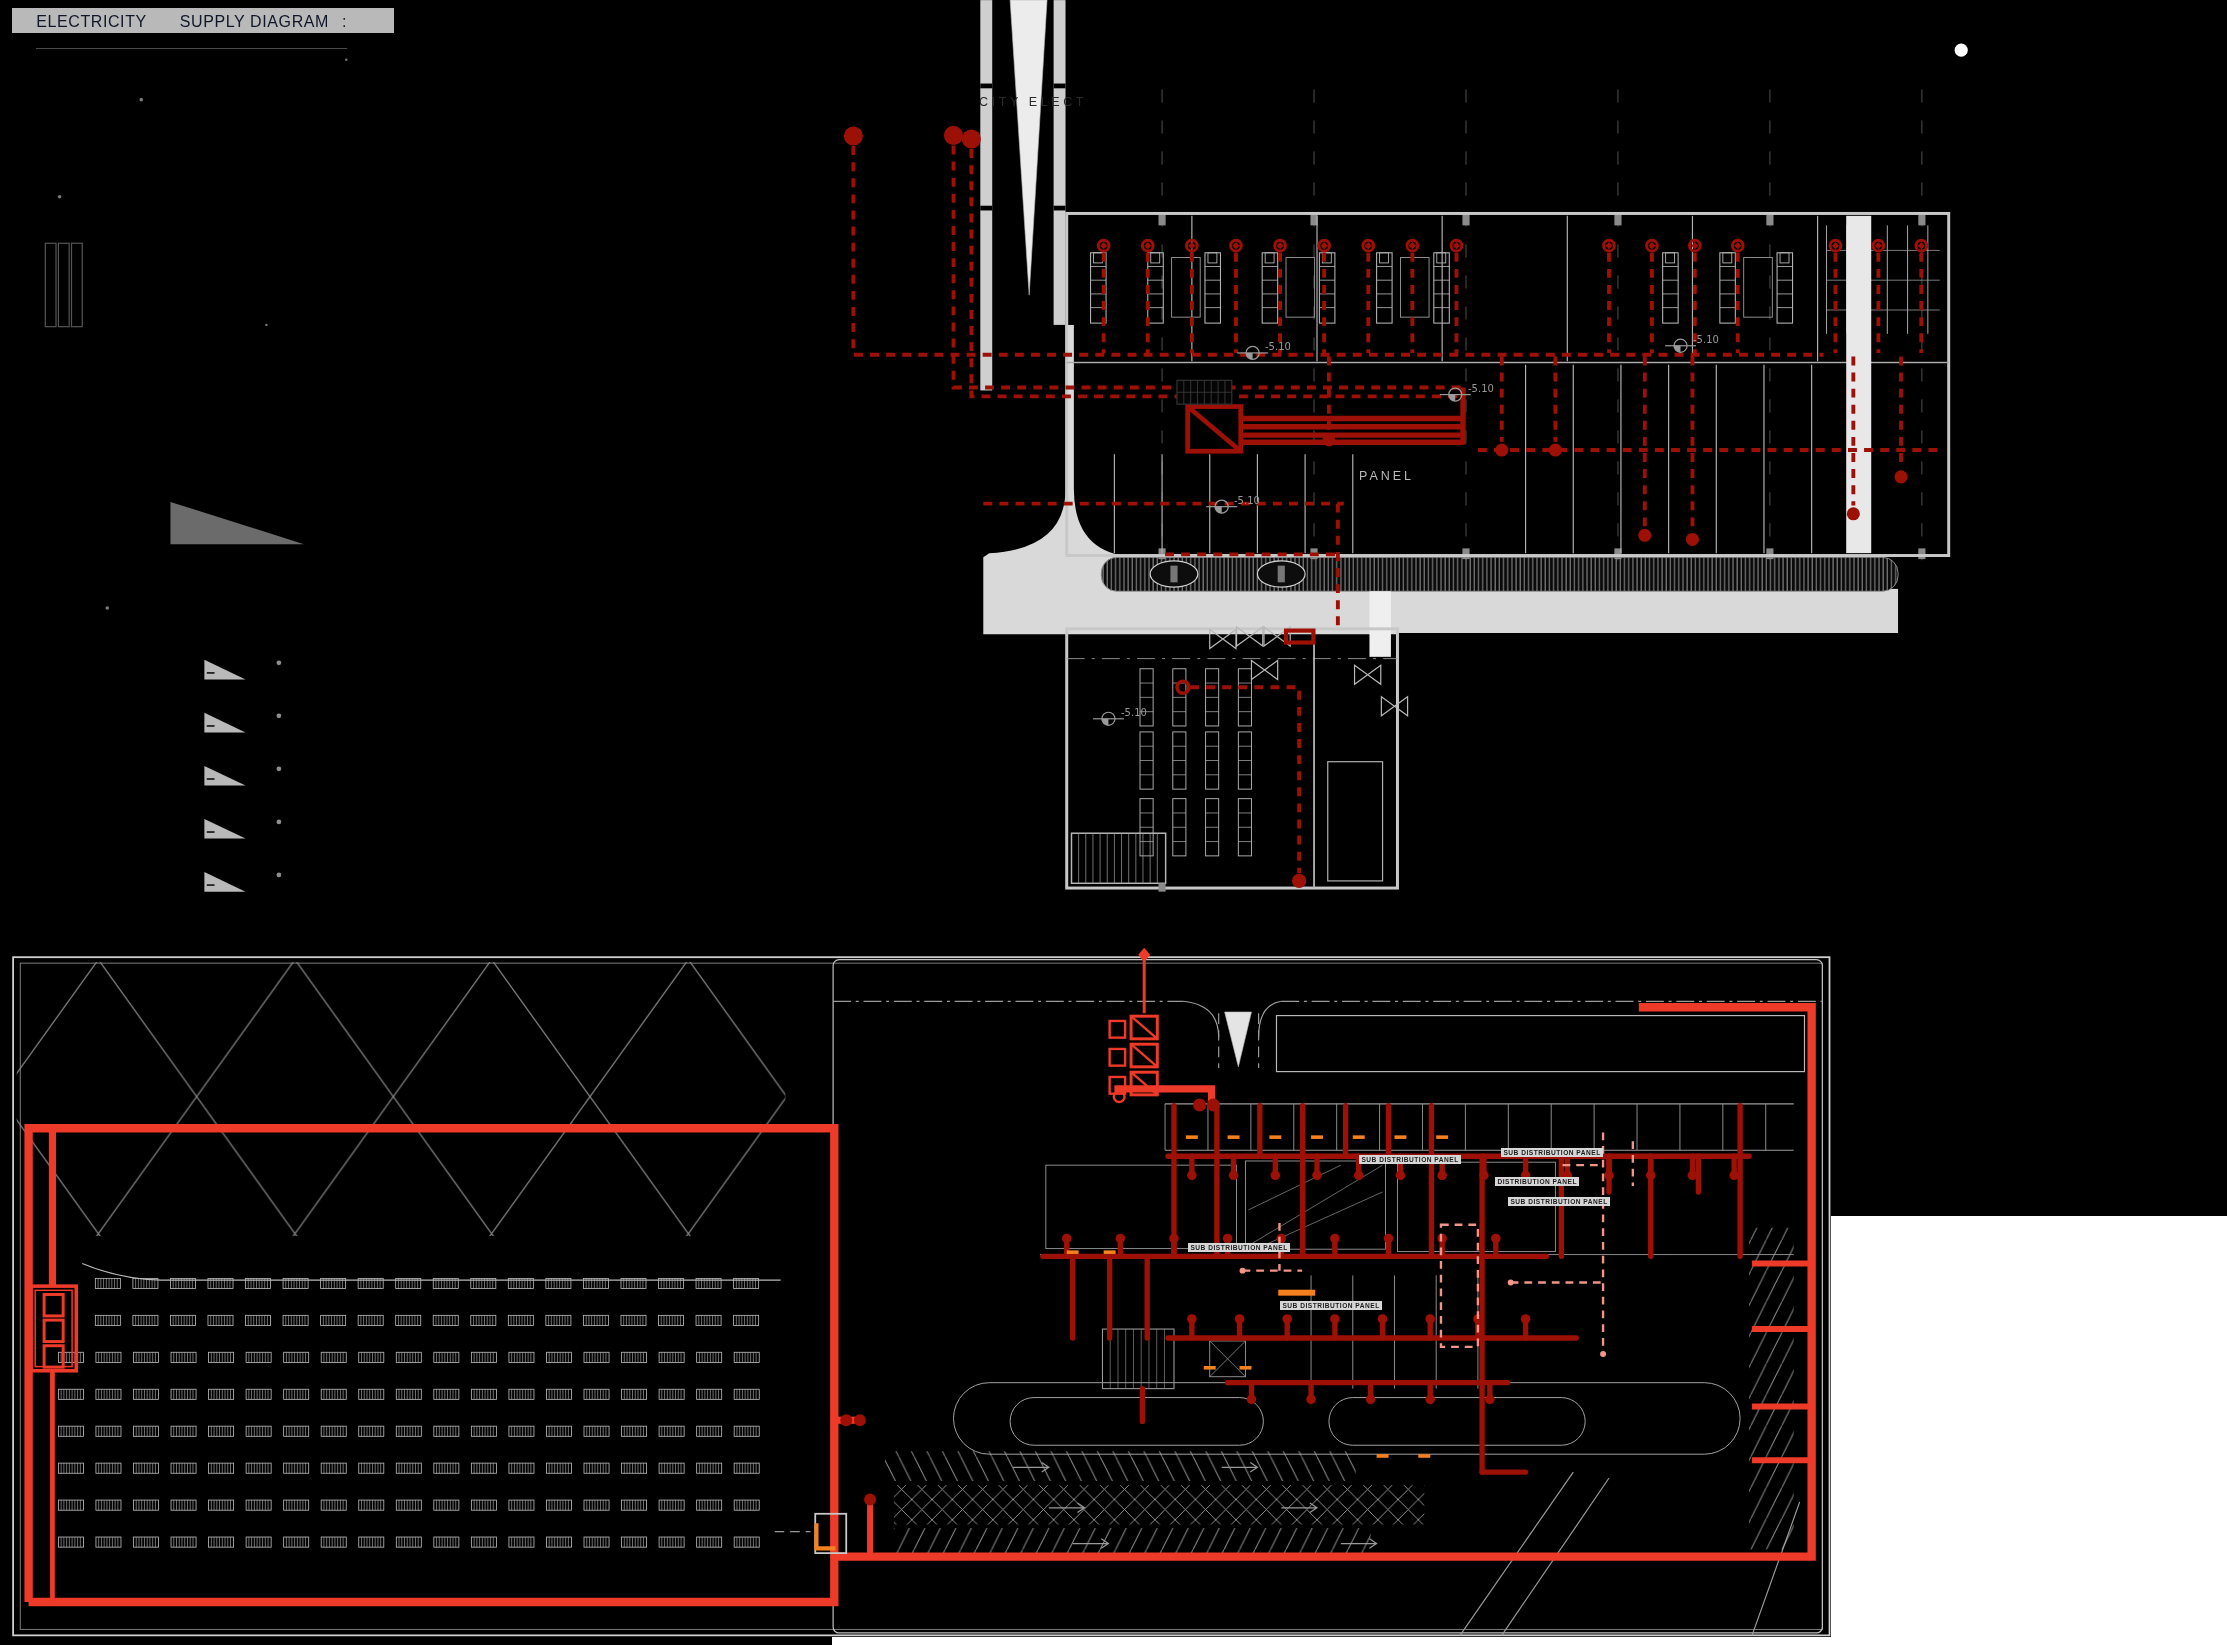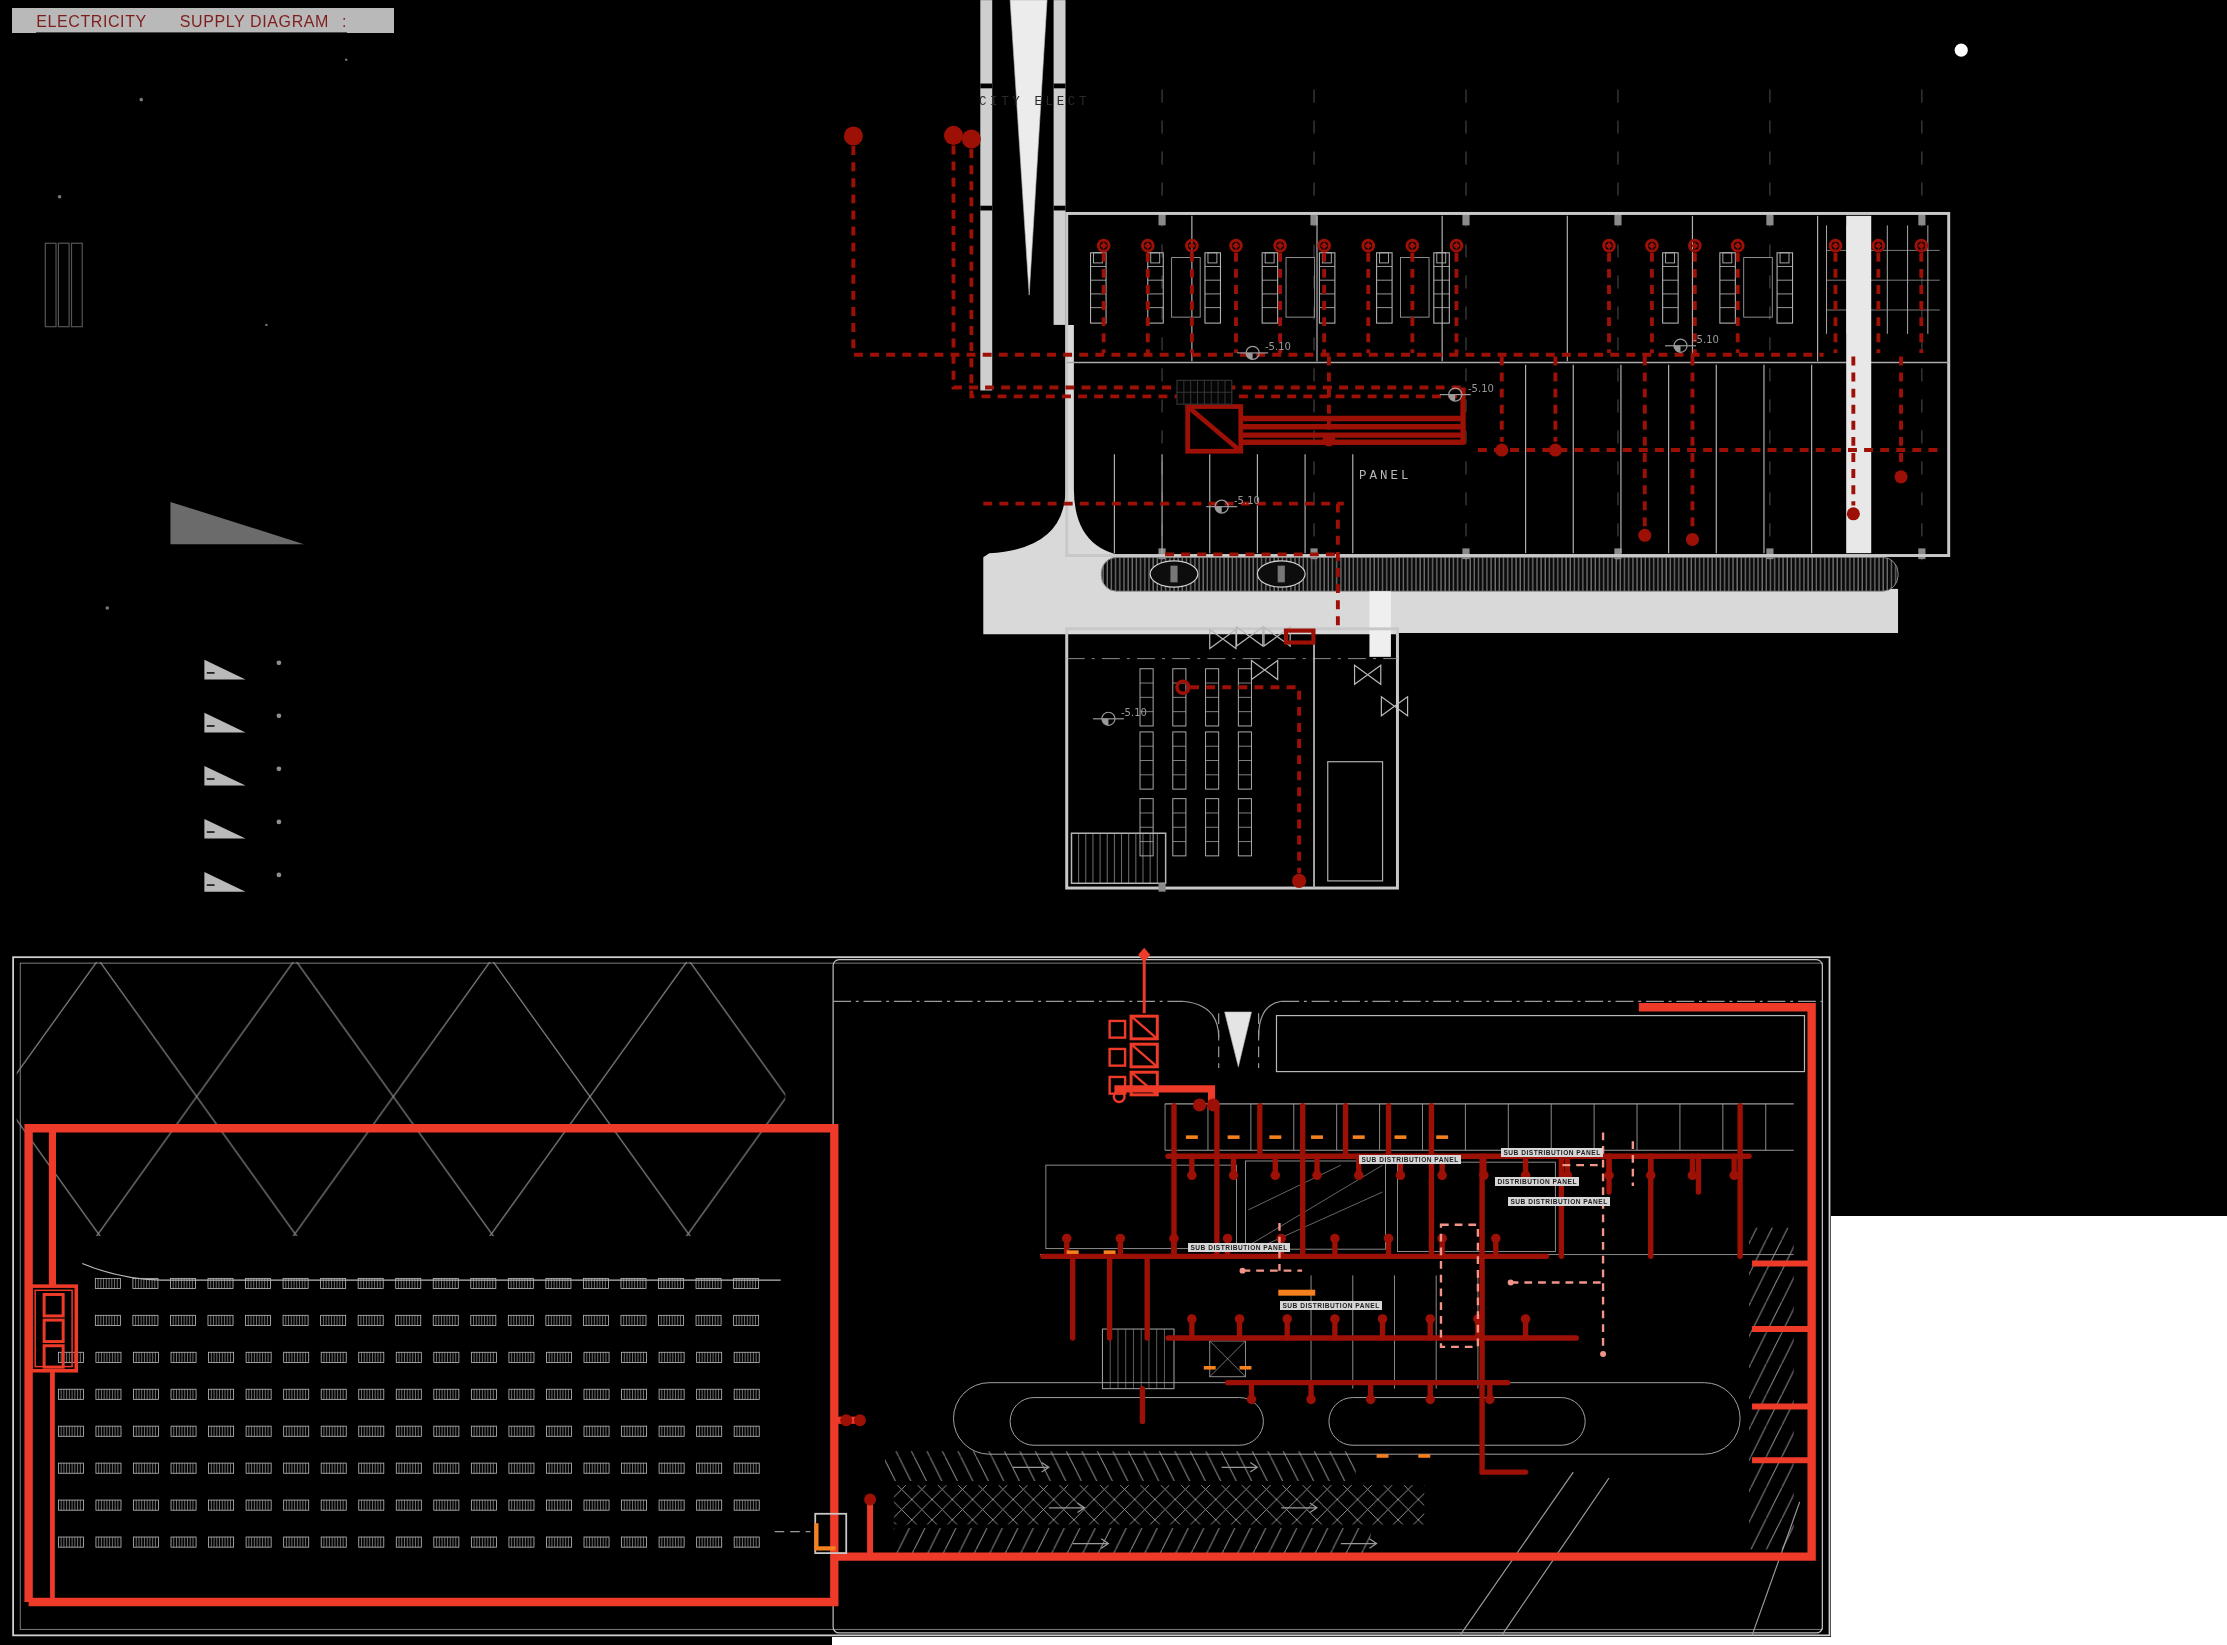--- a/index.html
+++ b/index.html
@@ -1,25 +1,25 @@
 <!DOCTYPE html>
 <html style="font-size:9.5px"><head>
 <meta charset="utf-8">
 <style>
   html,body{margin:0;padding:0;background:#000;}
   .canvas{position:relative;width:2227px;height:1645px;background:#000;overflow:hidden;
           font-family:"Liberation Sans",sans-serif;}
   svg.art{position:absolute;left:0;top:0;}
   .titlebar{position:absolute;left:7.2px;top:5.4px;width:387px;height:28px;background:#b9b9b9;
             border-top:3px solid #000;border-left:5.4px solid #000;box-sizing:border-box;}
-  .titletext{position:absolute;left:24px;top:4.2px;font-size:16px;color:#7f1d1d;
-             letter-spacing:0.6px;border-bottom:1.2px solid #4a4a4a;padding-bottom:1px;}
+  .titletext{position:absolute;left:24px;top:4.2px;font-size:16px;color:#0f172a;
+             letter-spacing:0.6px;border-bottom:1.2px solid #4a4a4a;padding-bottom:17px;}
   .titletext .gap1{display:inline-block;width:33px;}
   .titletext .gap2{display:inline-block;width:13px;}
-  .serif-label{position:absolute;font-family:Liberation Mono, monospace;white-space:nowrap;}
+  .serif-label{position:absolute;font-family:Liberation Sans, sans-serif;white-space:nowrap;}
   .city-label{left:979px;top:95px;font-size:12.5px;letter-spacing:3.6px;color:#2a2a2a;}
   .panel-label{left:1359px;top:469px;font-size:12.5px;letter-spacing:3px;color:#b9b9b9;text-align:right;}
   .lvl{position:absolute;font-family:"DejaVu Sans",sans-serif;font-size:10px;color:#9a9a9a;
        white-space:nowrap;}
   .chip{position:absolute;background:#d6d6d6;color:#1c1c1c;font-size:6.6px;font-weight:bold;
         letter-spacing:0.5px;padding:0.6px 2.4px;white-space:nowrap;line-height:7.7px;}
   .whitepatch{position:absolute;background:#fff;}
 </style>
 </head>
 <body>

